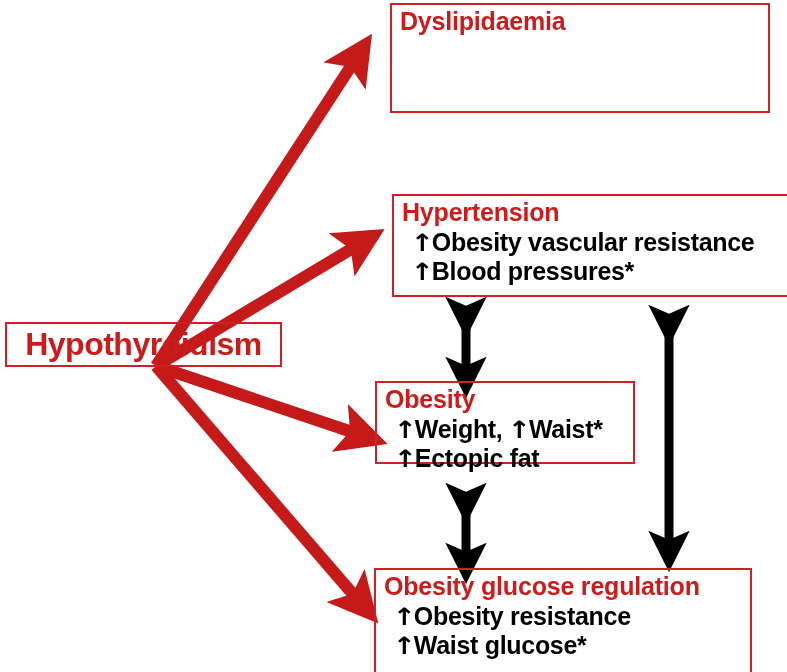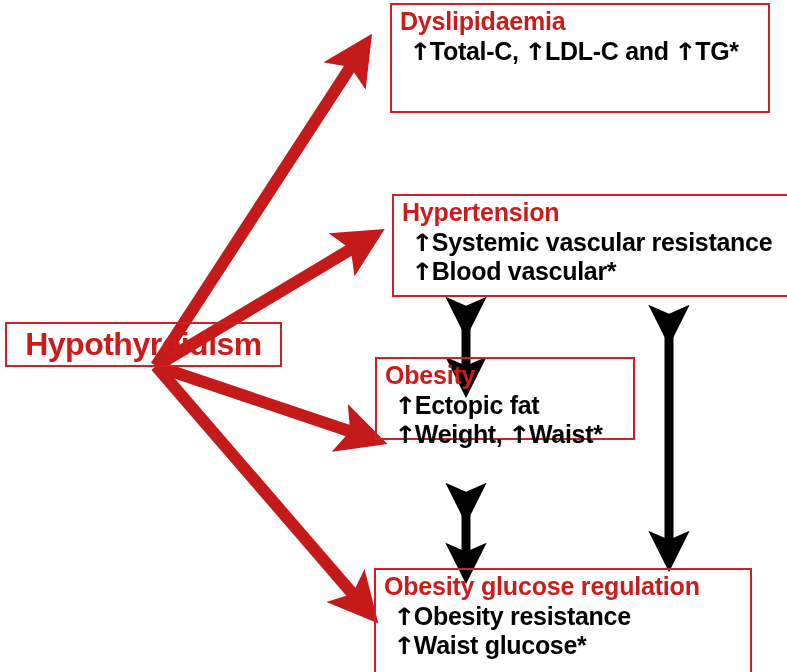--- a/index.html
+++ b/index.html
@@ -99,42 +99,39 @@
 
     <line x1="669" y1="320" x2="669" y2="546" stroke="#000000" stroke-width="9" marker-start="url(#blkhead)" marker-end="url(#blkhead2)"></line>
   </svg>
 
   <div class="node-box" id="node-root" style="left:5px; top:322px; width:277px; height:45px;">
     <div class="node-title">Hypothyroidism</div>
   </div>
 
   <div class="node-box" style="left:390px; top:3px; width:380px; height:110px;">
     <div class="node-title">Dyslipidaemia</div>
-    <div class="node-line">
-      <span class="up">↑</span><span>Total-C, </span><span class="up">↑</span><span>LDL-C and </span><span class="up">↑</span><span>TG*</span>
-    </div>
   </div>
 
   <div class="node-box" style="left:392px; top:194px; width:408px; height:103px;">
     <div class="node-title">Hypertension</div>
     <div class="node-line">
-      <span class="up">↑</span><span>Systemic vascular resistance</span>
+      <span class="up">↑</span><span>Obesity vascular resistance</span>
     </div>
     <div class="node-line">
-      <span class="up">↑</span><span>Blood vascular*</span>
+      <span class="up">↑</span><span>Blood pressures*</span>
     </div>
   </div>
 
-  <div class="node-box" style="left:375px; top:357px; width:260px; height:83px;">
+  <div class="node-box" style="left:375px; top:381px; width:260px; height:83px;">
     <div class="node-title">Obesity</div>
     <div class="node-line">
-      <span class="up">↑</span><span>Ectopic fat</span>
+      <span class="up">↑</span><span>Weight, </span><span class="up">↑</span><span>Waist*</span>
     </div>
     <div class="node-line">
-      <span class="up">↑</span><span>Weight, </span><span class="up">↑</span><span>Waist*</span>
+      <span class="up">↑</span><span>Ectopic fat</span>
     </div>
   </div>
 
   <div class="node-box" style="left:374px; top:568px; width:378px; height:108px;">
     <div class="node-title">Obesity glucose regulation</div>
     <div class="node-line">
       <span class="up">↑</span><span>Obesity resistance</span>
     </div>
     <div class="node-line">
       <span class="up">↑</span><span>Waist glucose*</span>

